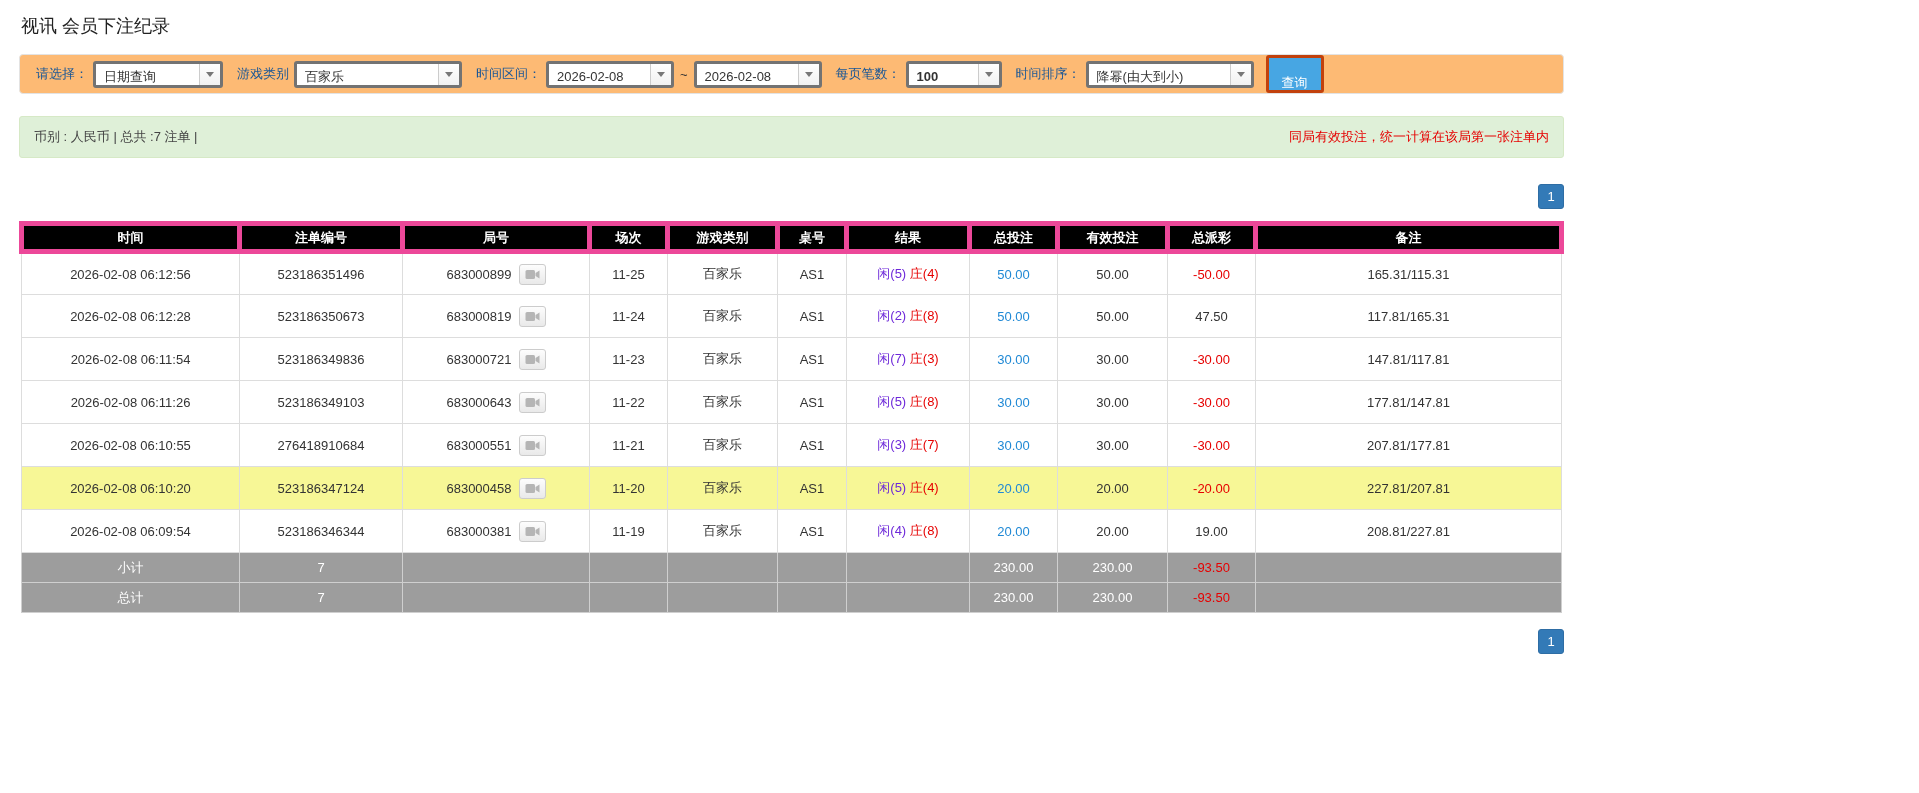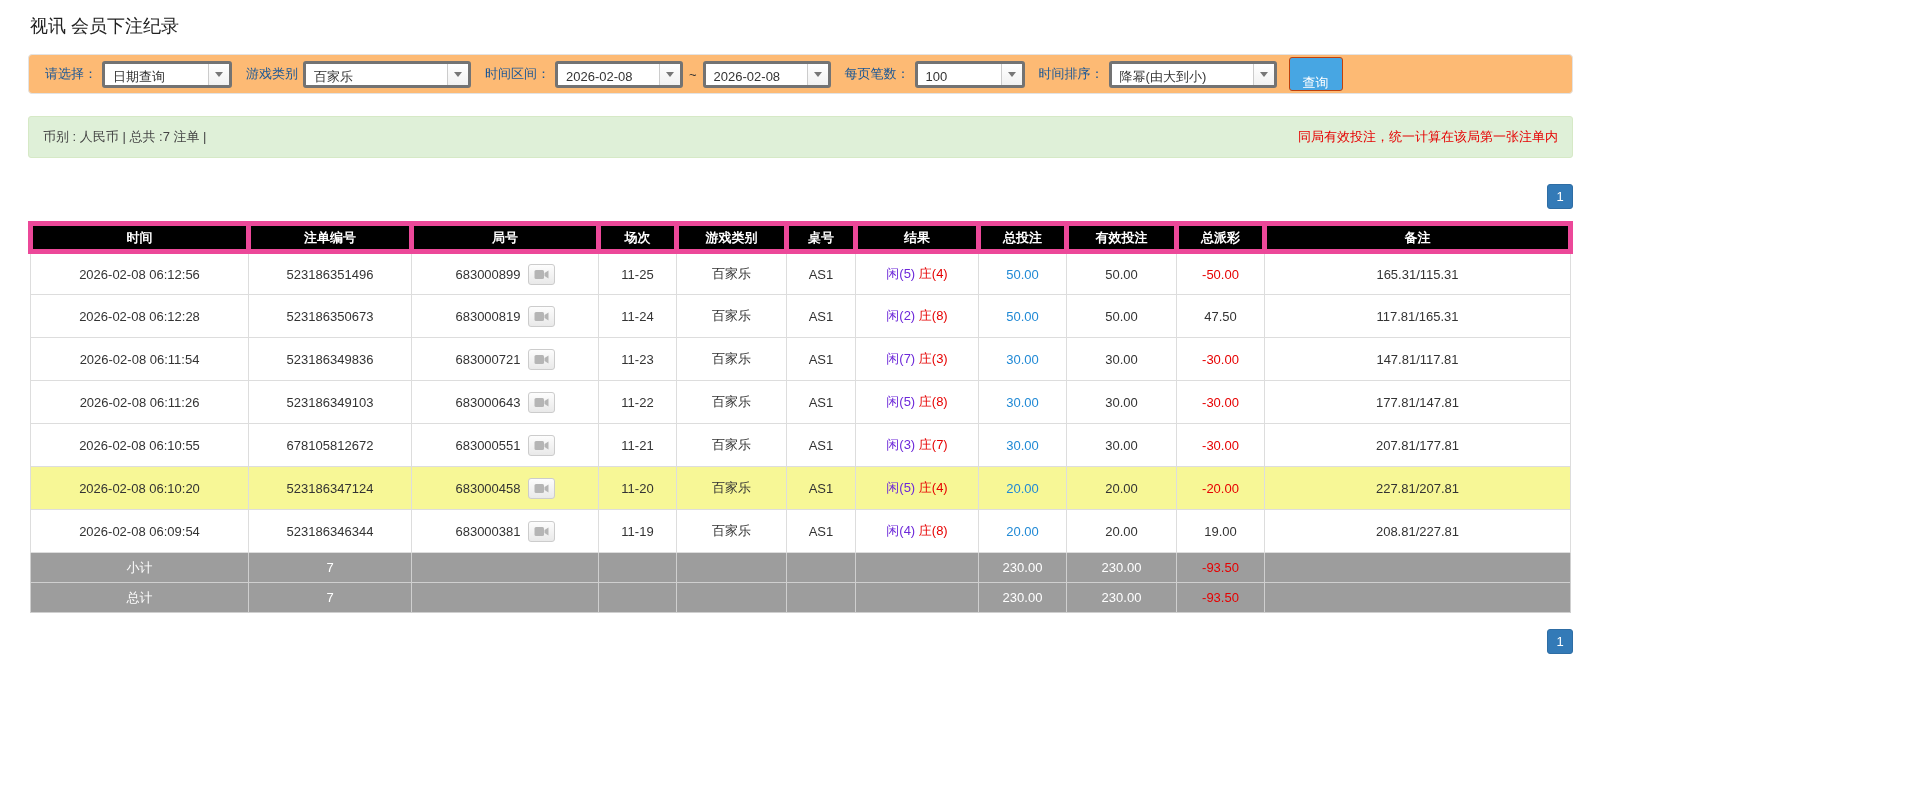--- a/index.html
+++ b/index.html
@@ -3,21 +3,21 @@
 <meta charset="utf-8">
 <style>
   * { box-sizing: border-box; margin: 0; padding: 0; }
   html,body { background:#fff; }
   body {
     font-family: "Liberation Sans", "DejaVu Sans", sans-serif;
     font-size: 13px;
     color: #333;
     min-width: 1919px;
   }
-  .page { width: 1545px; margin-left: 28px; padding-top: 10px; }
+  .page { width: 1545px; margin-left: 19px; padding-top: 10px; }
 
   .page-title { font-size: 18px; font-weight: 400; color: #222; margin: 4px 0 16px 2px; }
 
   
   .filter-bar {
     background: #fdba74;
     border: 1px solid #e3e3e3;
     border-radius: 4px;
     padding: 6px 10px;
     height: 40px;
@@ -43,29 +43,29 @@
     width: 21px;
     border-left: 1px solid #ccc;
     background: linear-gradient(#ffffff, #f1f1f1);
     display: flex; align-items: center; justify-content: center;
     flex: none;
   }
   .caret { width: 0; height: 0; border-left: 4px solid transparent; border-right: 4px solid transparent; border-top: 5px solid #777; }
   .w-sel  { width: 130px; }
   .w-game { width: 168px; }
   .w-date { width: 128px; }
-  .w-size { width: 110px; }
+  .w-size { width: 96px; font-weight: bold; }
   .w-sort { width: 168px; }
   .tilde { margin: 0 6px; color: #333; }
   .search-btn {
     height: 28px;
     margin-left: 12px;
     padding: 16px 13px;
     background: #47a6e3;
-    border: 1px solid #c2410c;
+    border: 3px solid #c2410c;
     border-radius: 3px;
     color: #fff;
     font-size: 13px;
     font-family: inherit;
     cursor: pointer;
   }
 
   
   .summary-bar {
     background: #dff0d8;
@@ -307,21 +307,21 @@
           <td>百家乐</td>
           <td>AS1</td>
           <td><span class="player">闲(5)</span> <span class="banker">庄(8)</span></td>
           <td><a class="bet-link">30.00</a></td>
           <td>30.00</td>
           <td class="neg">-30.00</td>
           <td>177.81/147.81</td>
         </tr>
         <tr>
           <td>2026-02-08 06:10:55</td>
-          <td>678105812672</td>
+          <td>276418910684</td>
           <td><span class="round-no">683000551</span><span class="video-btn">
               <svg width="15" height="11" viewBox="0 0 15 11" aria-hidden="true">
                 <rect x="0.5" y="1" width="9.5" height="9" rx="1.5" fill="#b5b5b5"></rect>
                 <path d="M10.5 4 L14.5 1.5 V9.5 L10.5 7 Z" fill="#b5b5b5"></path>
               </svg>
             </span></td>
           <td>11-21</td>
           <td>百家乐</td>
           <td>AS1</td>
           <td><span class="player">闲(3)</span> <span class="banker">庄(7)</span></td>

